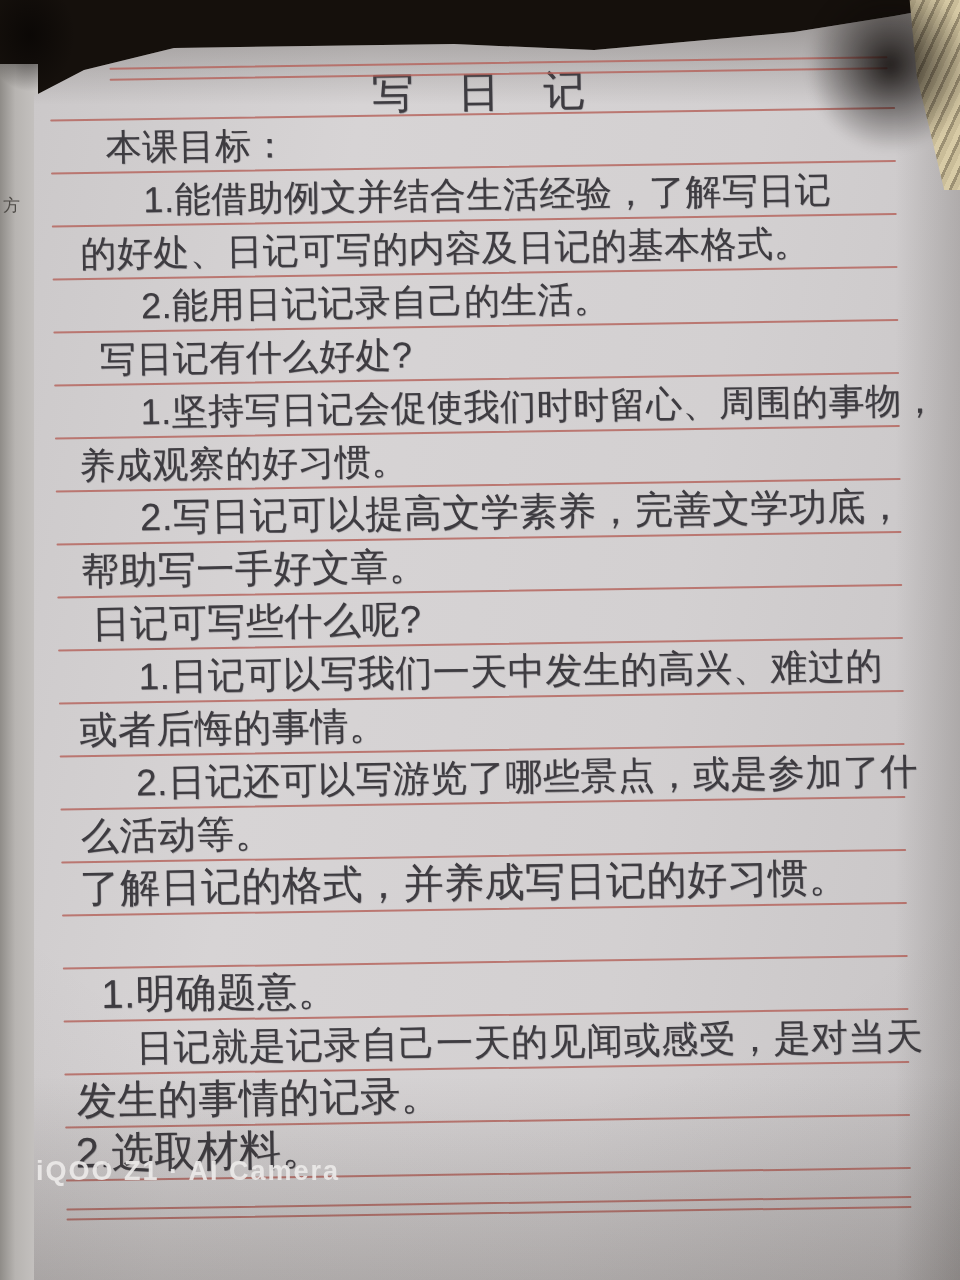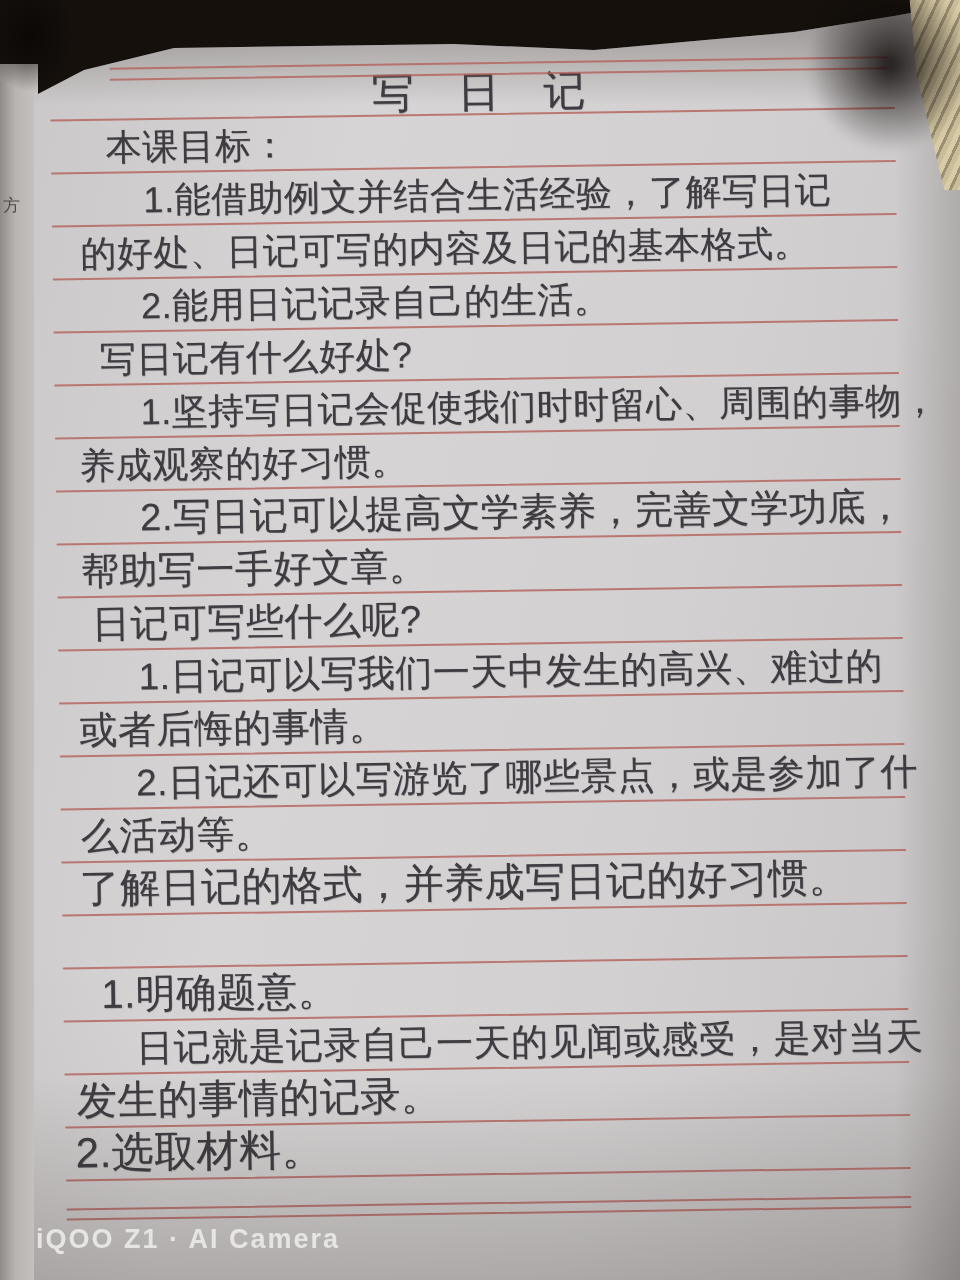--- a/index.html
+++ b/index.html
@@ -29,21 +29,21 @@
   .hand{position:absolute;line-height:1.18;white-space:pre;color:#3e3c41;
         text-shadow:.5px .6px .7px rgba(62,60,66,.55);letter-spacing:.5px;}
   .title{position:absolute;top:64px;left:346px;font-size:42px;letter-spacing:16px;
          color:#3e3c41;text-shadow:.5px .6px .8px rgba(62,60,66,.6);white-space:pre;}
   
   .shadow-tr{position:absolute;right:-45px;top:-55px;width:230px;height:240px;
     background:radial-gradient(closest-side,rgba(12,8,6,.88),rgba(12,8,6,0) 72%);
     filter:blur(4px);}
   .shadow-tl{position:absolute;left:-30px;top:-40px;width:120px;height:150px;
     background:radial-gradient(closest-side,rgba(10,7,5,.9),rgba(10,7,5,0) 75%);}
-  .watermark{position:absolute;left:36px;top:1224px;font-size:27px;color:#eceae9;
+  .watermark{position:absolute;left:36px;top:1156px;font-size:27px;color:#eceae9;
     opacity:.92;letter-spacing:2px;font-weight:bold;}
 </style>
 </head>
 <body>
 
 <div class="photo">
   <div class="left-page">
     <span class="edge-char">方</span>
   </div>
 

